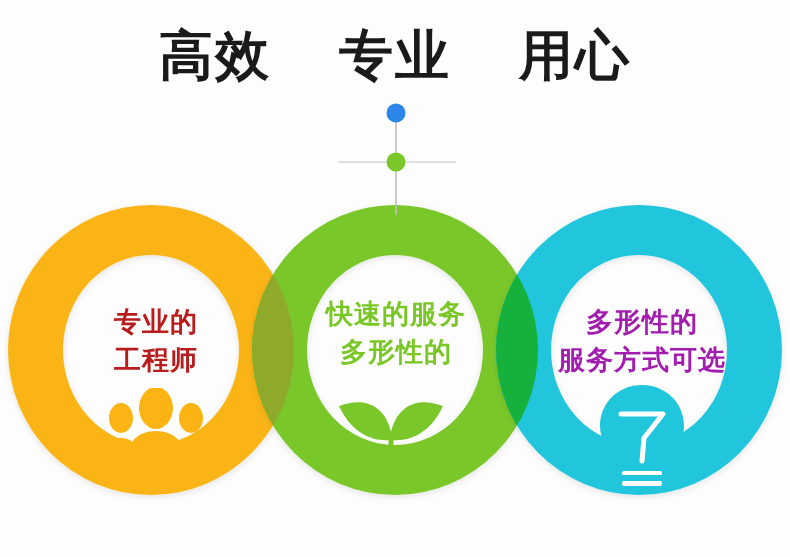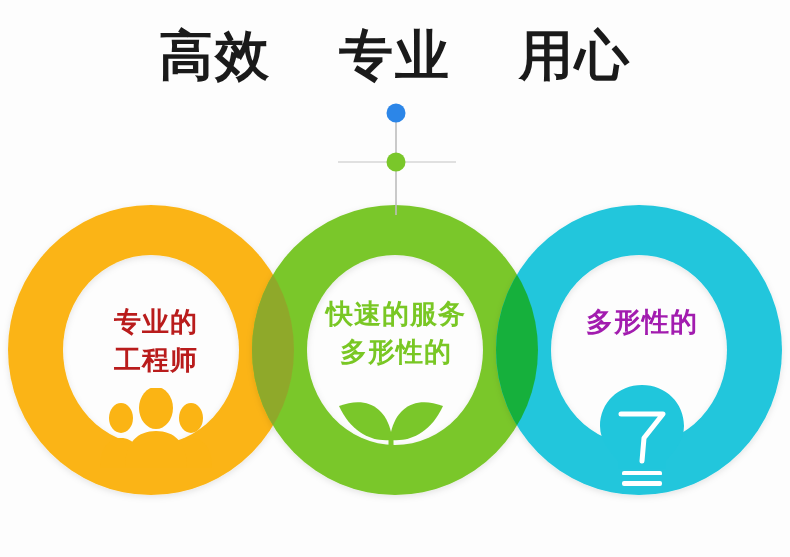--- a/index.html
+++ b/index.html
@@ -165,20 +165,21 @@
     <span class="line">工程师</span>
   </div>
 
   <div class="card-text" id="text-2">
     <span class="line">快速的服务</span>
     <span class="line">多形性的</span>
   </div>
 
   <div class="card-text" id="text-3">
     <span class="line">多形性的</span>
+    <span class="line">服务方式可选</span>
   </div>
 
   <div class="icon-holder" id="icon-1">
     <svg viewBox="0 0 128 80" width="128" height="80">
       <g fill="#FBB414">
 
         <ellipse cx="29" cy="30" rx="12" ry="15"></ellipse>
         <path d="M8 80 C8 60 17 50 29 50 C41 50 50 60 50 80 Z"></path>
 
         <ellipse cx="99" cy="30" rx="12" ry="15"></ellipse>

